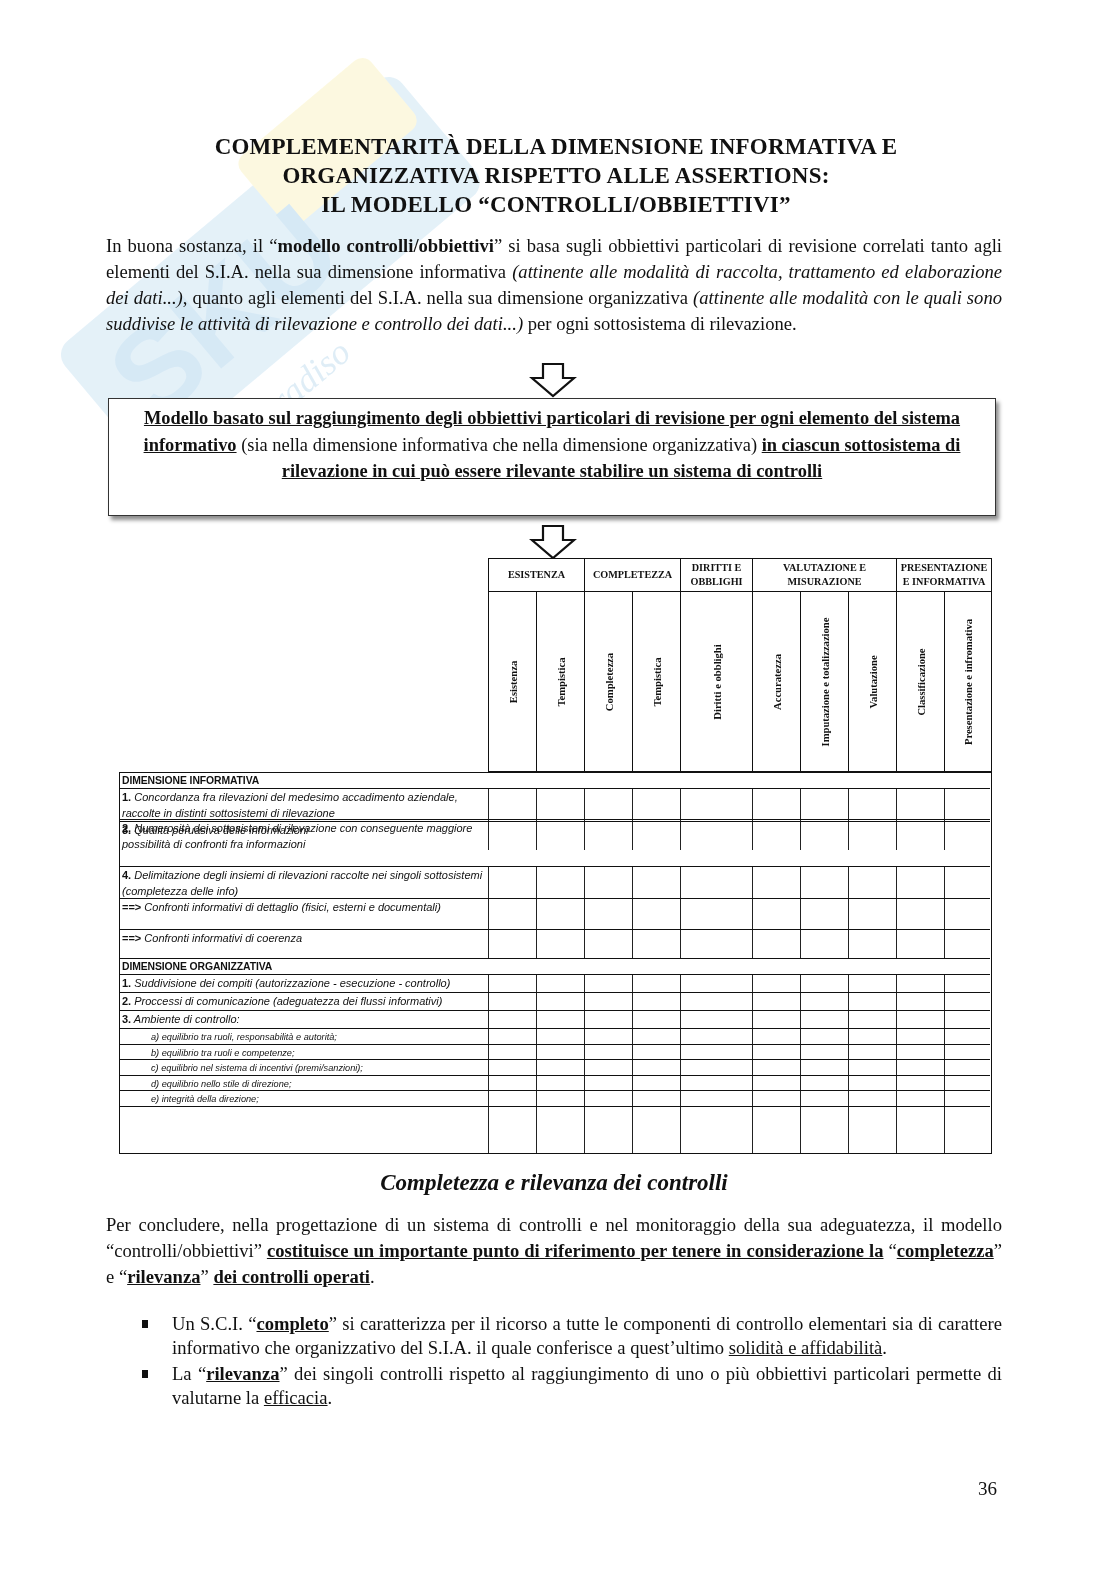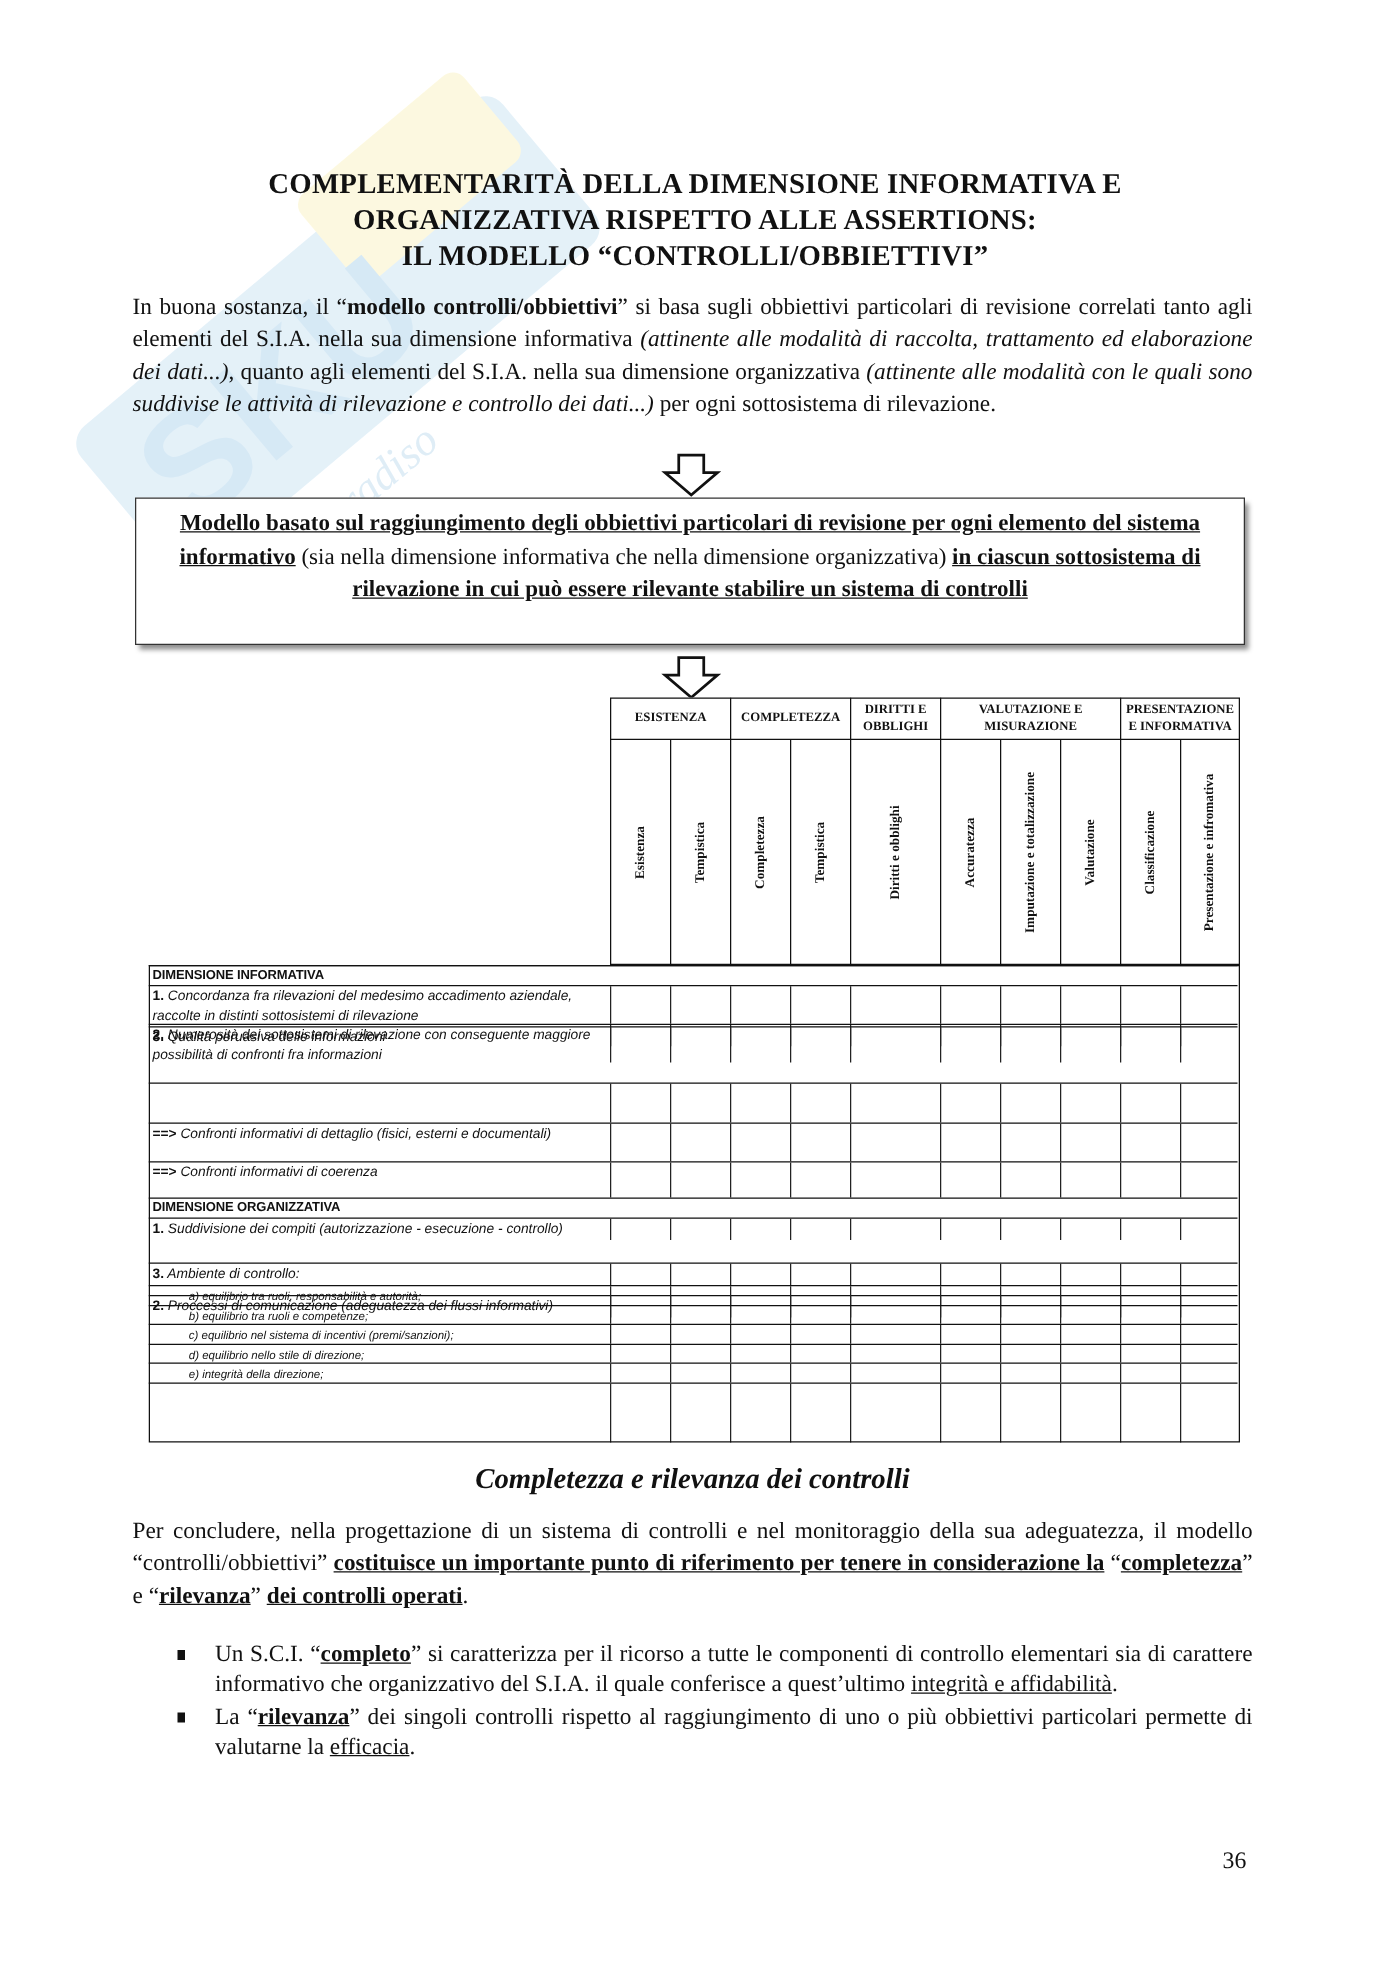--- a/index.html
+++ b/index.html
@@ -165,20 +165,21 @@
         <div class="cell" style="left: 465px; width: 48px;"></div>
         <div class="cell" style="left: 513px; width: 48px;"></div>
         <div class="cell" style="left: 561px; width: 72px;"></div>
         <div class="cell" style="left: 633px; width: 48px;"></div>
         <div class="cell" style="left: 681px; width: 48px;"></div>
         <div class="cell" style="left: 729px; width: 48px;"></div>
         <div class="cell" style="left: 777px; width: 48px;"></div>
         <div class="cell" style="left: 825px; width: 47px;"></div>
       </div>
       <div class="row" style="top: 866px; height: 32px; border-top: 1.2px solid rgb(17, 17, 17);">
+        <div class="label"><span class="num">4.</span> <span style="text-decoration: none;">Delimitazione degli insiemi di rilevazioni raccolte nei singoli sottosistemi  (completezza delle info)</span></div>
         <div class="cell" style="left: 369px; width: 48px;"></div>
         <div class="cell" style="left: 417px; width: 48px;"></div>
         <div class="cell" style="left: 465px; width: 48px;"></div>
         <div class="cell" style="left: 513px; width: 48px;"></div>
         <div class="cell" style="left: 561px; width: 72px;"></div>
         <div class="cell" style="left: 633px; width: 48px;"></div>
         <div class="cell" style="left: 681px; width: 48px;"></div>
         <div class="cell" style="left: 729px; width: 48px;"></div>
         <div class="cell" style="left: 777px; width: 48px;"></div>
         <div class="cell" style="left: 825px; width: 47px;"></div>
@@ -218,21 +219,21 @@
         <div class="cell" style="left: 417px; width: 48px;"></div>
         <div class="cell" style="left: 465px; width: 48px;"></div>
         <div class="cell" style="left: 513px; width: 48px;"></div>
         <div class="cell" style="left: 561px; width: 72px;"></div>
         <div class="cell" style="left: 633px; width: 48px;"></div>
         <div class="cell" style="left: 681px; width: 48px;"></div>
         <div class="cell" style="left: 729px; width: 48px;"></div>
         <div class="cell" style="left: 777px; width: 48px;"></div>
         <div class="cell" style="left: 825px; width: 47px;"></div>
       </div>
-      <div class="row" style="top: 992px; height: 18px; border-top: 1.2px solid rgb(17, 17, 17); margin-top: 44px;">
+      <div class="row" style="top: 992px; height: 18px; border-top: 1.2px solid rgb(17, 17, 17);">
         <div class="label"><span class="num">2.</span> <span>Proccessi di comunicazione (adeguatezza dei flussi informativi)</span></div>
         <div class="cell" style="left: 369px; width: 48px;"></div>
         <div class="cell" style="left: 417px; width: 48px;"></div>
         <div class="cell" style="left: 465px; width: 48px;"></div>
         <div class="cell" style="left: 513px; width: 48px;"></div>
         <div class="cell" style="left: 561px; width: 72px;"></div>
         <div class="cell" style="left: 633px; width: 48px;"></div>
         <div class="cell" style="left: 681px; width: 48px;"></div>
         <div class="cell" style="left: 729px; width: 48px;"></div>
         <div class="cell" style="left: 777px; width: 48px;"></div>
@@ -332,21 +333,21 @@
 
   <div class="h2">Completezza e rilevanza dei controlli</div>
 
   <div class="para" style="top:1212px;">
     <span>Per concludere, nella progettazione di un sistema di controlli e nel monitoraggio della sua adeguatezza, il modello “controlli/obbiettivi” </span><span class="bu">costituisce un importante punto di riferimento per tenere in considerazione la</span><span> “</span><span class="bu">completezza</span><span>” e “</span><span class="bu">rilevanza</span><span>” </span><span class="bu">dei controlli operati</span><span>.</span>
   </div>
 
   <ul class="bullets">
     <li>
       <span class="bullet"></span>
-      <span>Un S.C.I. “</span><span class="bu">completo</span><span>” si caratterizza per il ricorso a tutte le componenti di controllo elementari sia di carattere informativo che organizzativo del S.I.A. il quale conferisce a quest’ultimo </span><span class="u">integrità e affidabilità</span><span>.</span>
+      <span>Un S.C.I. “</span><span class="bu">completo</span><span>” si caratterizza per il ricorso a tutte le componenti di controllo elementari sia di carattere informativo che organizzativo del S.I.A. il quale conferisce a quest’ultimo </span><span class="u">solidità e affidabilità</span><span>.</span>
     </li>
     <li>
       <span class="bullet"></span>
       <span>La “</span><span class="bu">rilevanza</span><span>” dei singoli controlli rispetto al raggiungimento di uno o più obbiettivi particolari permette di valutarne la </span><span class="u">efficacia</span><span>.</span>
     </li>
   </ul>
 
   <div class="page-num">36</div>
 </div>
 

